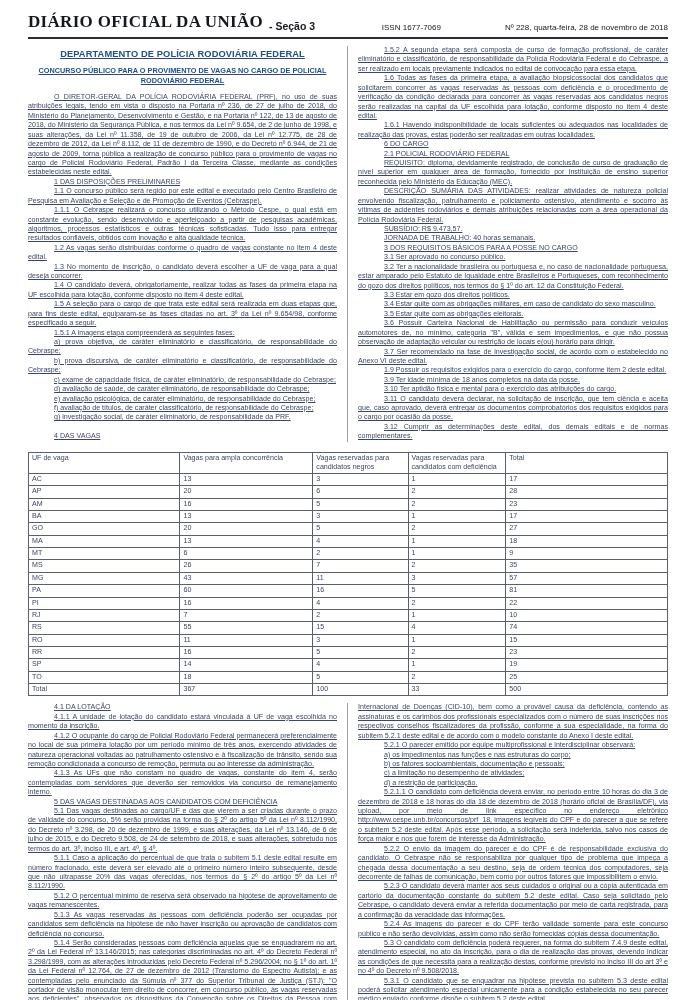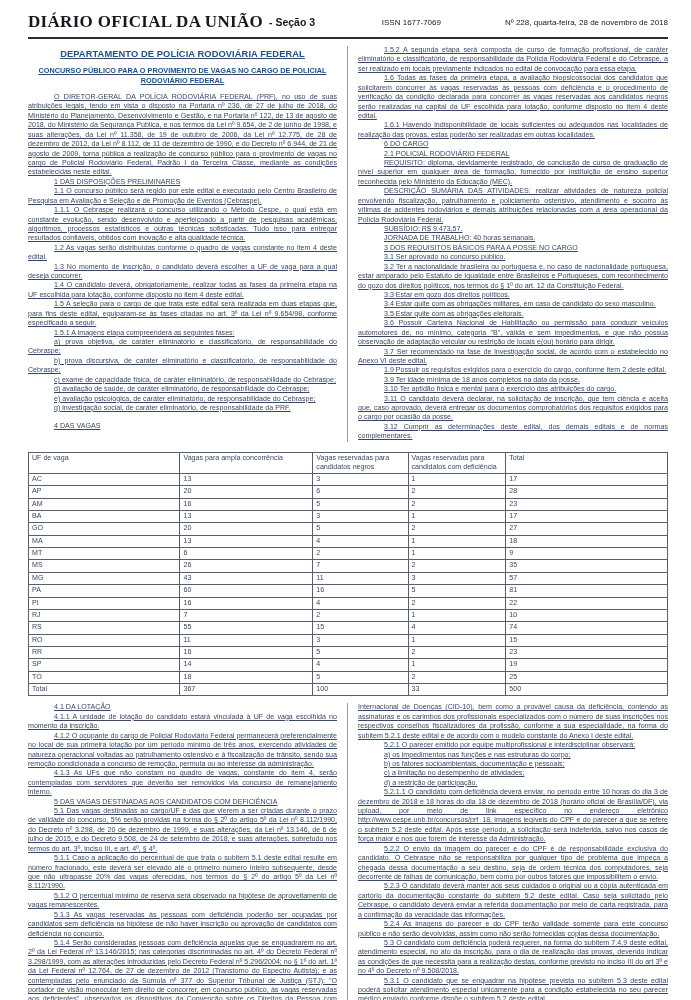--- a/index.html
+++ b/index.html
@@ -5,21 +5,21 @@
   html,body{margin:0;padding:0;background:#fff;}
   body{
     width:691px;height:1000px;overflow:hidden;
     font-family:"Liberation Sans",sans-serif;
     color:#3a4764;
     -webkit-font-smoothing:antialiased;
   }
   .page{padding:12px 23px 0 28px;}
 
   
-  .masthead-row{display:flex;align-items:center;color:#15181d;}
+  .masthead-row{display:flex;align-items:flex-end;color:#15181d;}
   .masthead{font-family:"Liberation Serif",serif;font-weight:bold;font-size:17px;letter-spacing:.3px;}
   .section-label{font-size:10.5px;font-weight:bold;margin-left:6px;}
   .issn{margin-left:auto;font-size:8px;}
   .edition{font-size:8px;margin-left:64px;}
   .header-rule{border:none;border-top:2px solid #2a2d33;margin:5px 0 0 0;}
 
   
   .cols{display:flex;margin-top:7px;}
   .col{width:50%;box-sizing:border-box;font-size:7.1px;line-height:1.33;text-align:justify;text-decoration:underline;}
   .col.left{padding-right:10px;border-right:1px solid #98a0b0;}
@@ -83,20 +83,21 @@
           <p class="para">a) prova objetiva, de caráter eliminatório e classificatório, de responsabilidade do Cebraspe;</p>
 
           <p class="para">b) prova discursiva, de caráter eliminatório e classificatório, de responsabilidade do Cebraspe;</p>
 
           <p class="para">c) exame de capacidade física, de caráter eliminatório, de responsabilidade do Cebraspe;</p>
 
           <p class="para">d) avaliação de saúde, de caráter eliminatório, de responsabilidade do Cebraspe;</p>
 
           <p class="para">e) avaliação psicológica, de caráter eliminatório, de responsabilidade do Cebraspe;</p>
 
+          <p class="para">f) avaliação de títulos, de caráter classificatório, de responsabilidade do Cebraspe;</p>
 
           <p class="para">g) investigação social, de caráter eliminatório, de responsabilidade da PRF.</p>
 
           <p class="para gap">4 DAS VAGAS</p>
         </div>
     </div>
     <div class="col right">
       <div>
 
           <p class="para">1.5.2 A segunda etapa será composta de curso de formação profissional, de caráter eliminatório e classificatório, de responsabilidade da Polícia Rodoviária Federal e do Cebraspe, a ser realizado em locais previamente indicados no edital de convocação para essa etapa.</p>

